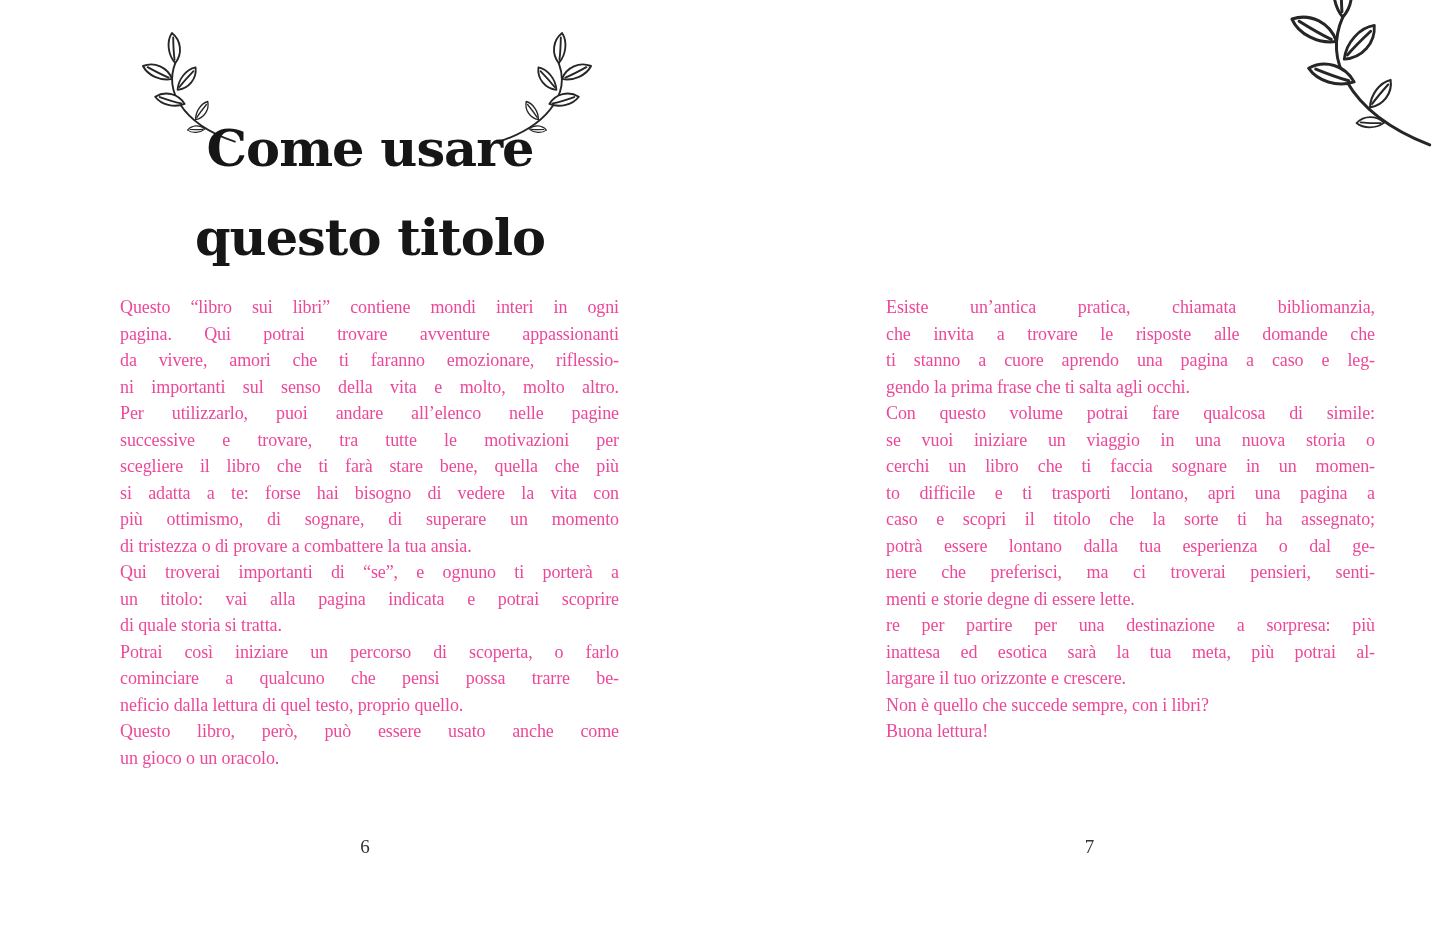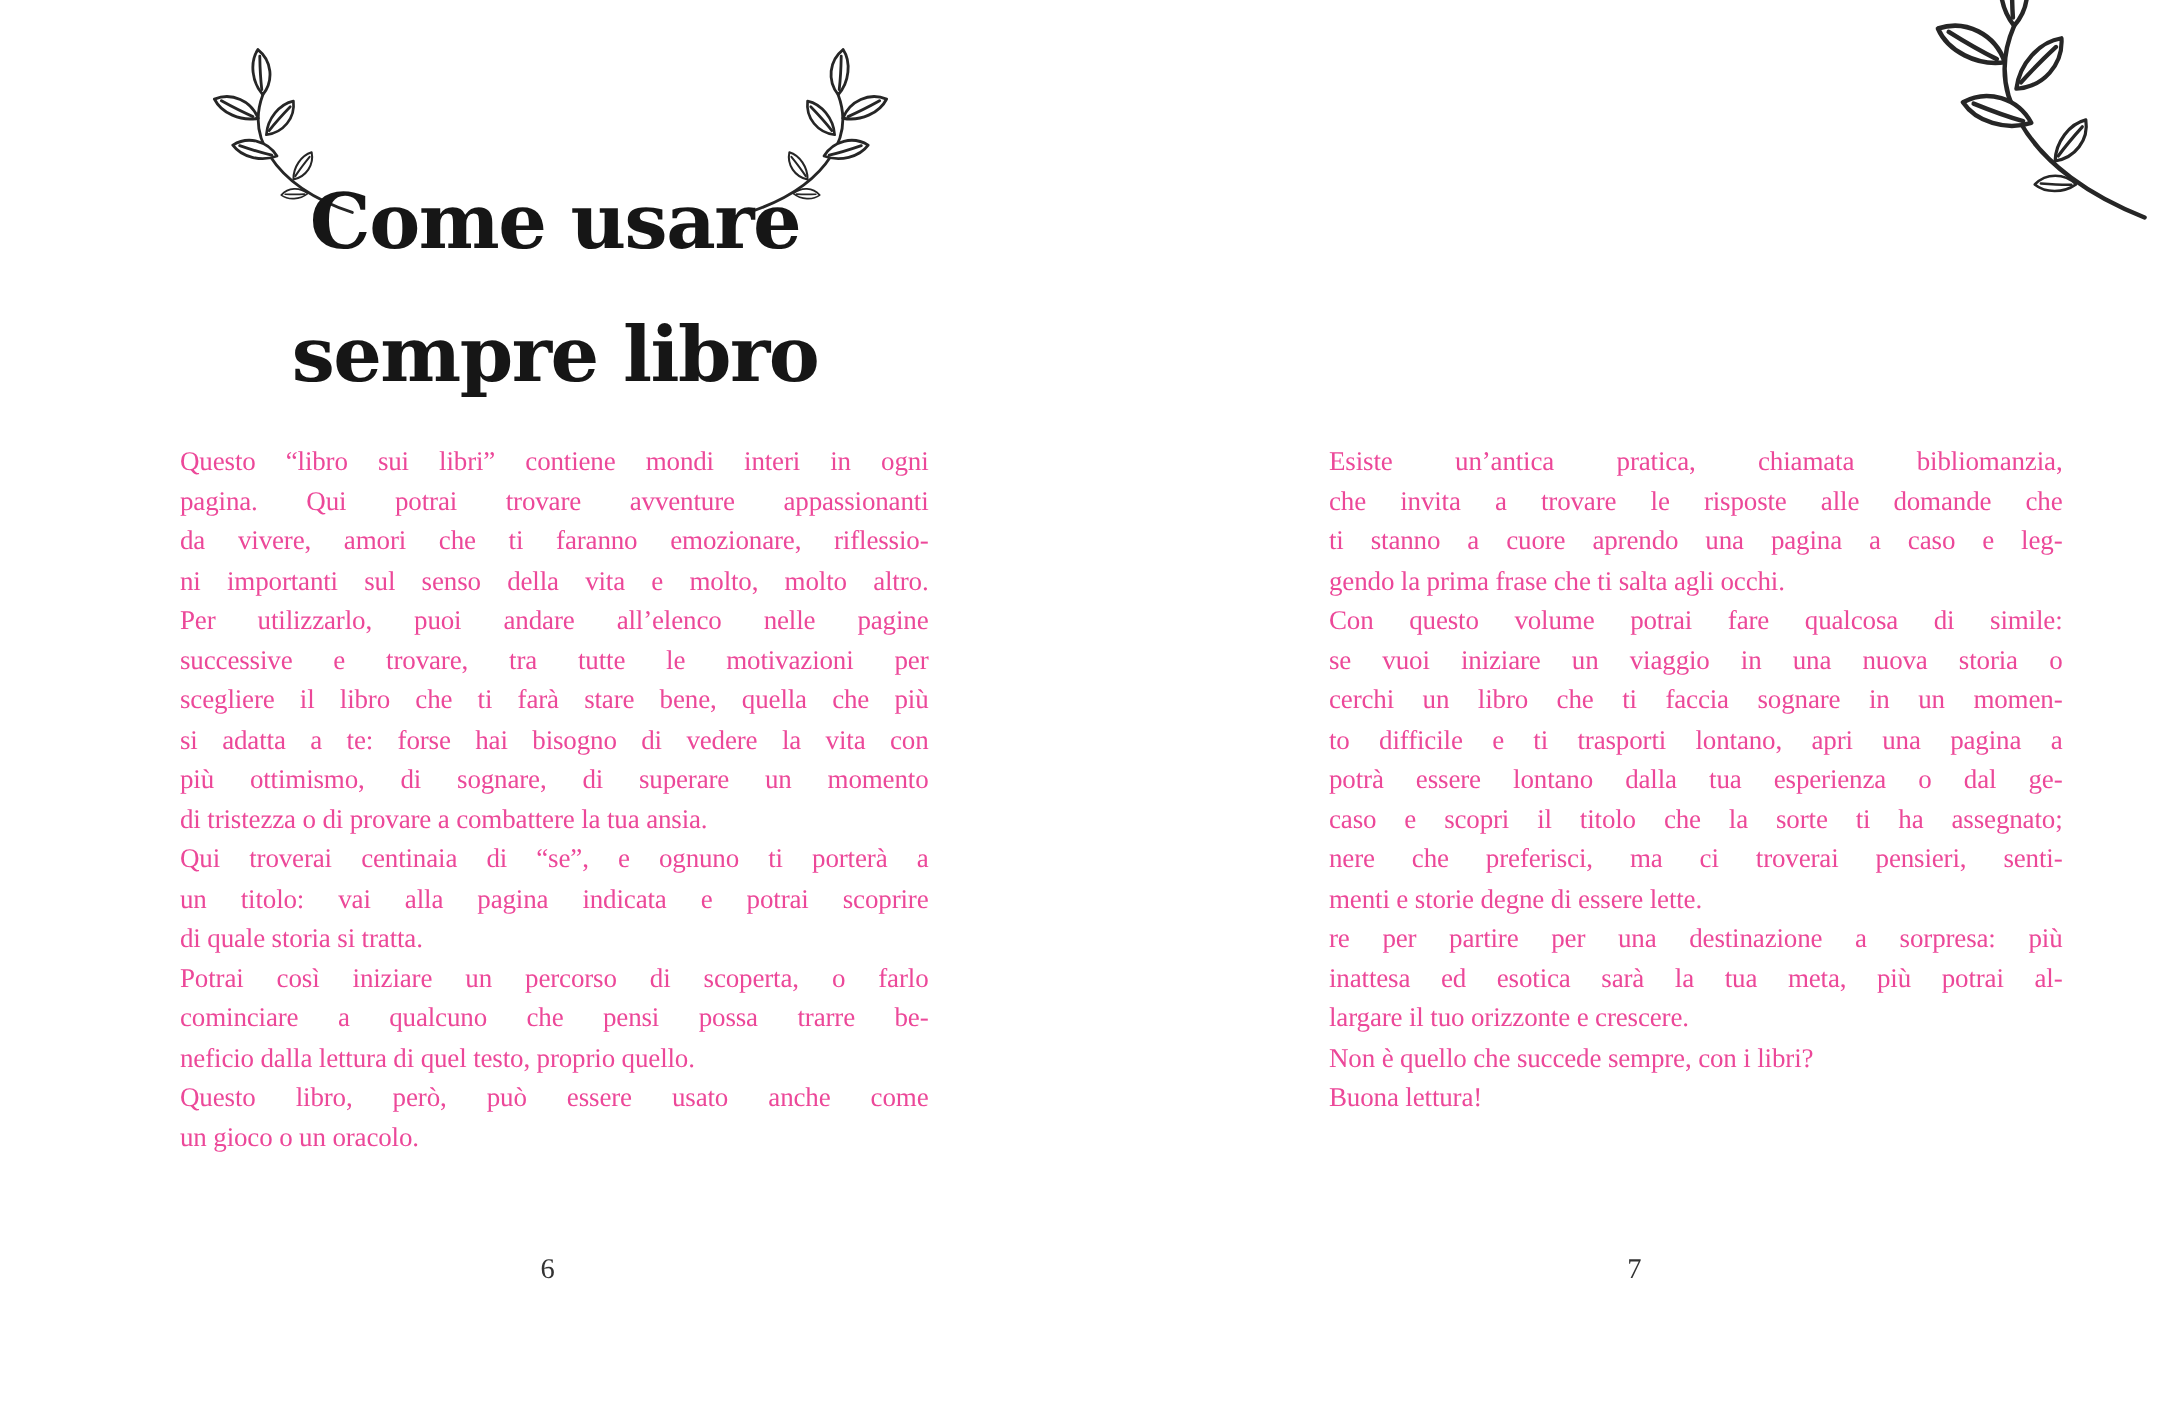--- a/index.html
+++ b/index.html
@@ -101,55 +101,55 @@
   </svg>
   <svg class="branch branch-title-right" viewBox="0 0 130 115">
     <use href="#branch-art"></use>
   </svg>
   <svg class="branch branch-corner" viewBox="0 0 130 115">
     <use href="#branch-art"></use>
   </svg>
 
   <div class="title-wrap">
     <div class="title-line">Come usare</div>
-    <div class="title-line">sempre libro</div>
+    <div class="title-line">questo titolo</div>
   </div>
 
   <div class="textblock textblock-left">
       <div class="line">Questo “libro sui libri” contiene mondi interi in ogni</div>
       <div class="line">pagina. Qui potrai trovare avventure appassionanti</div>
       <div class="line">da vivere, amori che ti faranno emozionare, riflessio-</div>
       <div class="line">ni importanti sul senso della vita e molto, molto altro.</div>
       <div class="line">Per utilizzarlo, puoi andare all’elenco nelle pagine</div>
       <div class="line">successive e trovare, tra tutte le motivazioni per</div>
       <div class="line">scegliere il libro che ti farà stare bene, quella che più</div>
       <div class="line">si adatta a te: forse hai bisogno di vedere la vita con</div>
       <div class="line">più ottimismo, di sognare, di superare un momento</div>
       <div class="line para-end">di tristezza o di provare a combattere la tua ansia.</div>
-      <div class="line">Qui troverai centinaia di “se”, e ognuno ti porterà a</div>
+      <div class="line">Qui troverai importanti di “se”, e ognuno ti porterà a</div>
       <div class="line">un titolo: vai alla pagina indicata e potrai scoprire</div>
       <div class="line para-end">di quale storia si tratta.</div>
       <div class="line">Potrai così iniziare un percorso di scoperta, o farlo</div>
       <div class="line">cominciare a qualcuno che pensi possa trarre be-</div>
       <div class="line para-end">neficio dalla lettura di quel testo, proprio quello.</div>
       <div class="line">Questo libro, però, può essere usato anche come</div>
       <div class="line para-end">un gioco o un oracolo.</div>
     </div>
 
   <div class="textblock textblock-right">
       <div class="line">Esiste un’antica pratica, chiamata bibliomanzia,</div>
       <div class="line">che invita a trovare le risposte alle domande che</div>
       <div class="line">ti stanno a cuore aprendo una pagina a caso e leg-</div>
       <div class="line para-end">gendo la prima frase che ti salta agli occhi.</div>
       <div class="line">Con questo volume potrai fare qualcosa di simile:</div>
       <div class="line">se vuoi iniziare un viaggio in una nuova storia o</div>
       <div class="line">cerchi un libro che ti faccia sognare in un momen-</div>
       <div class="line">to difficile e ti trasporti lontano, apri una pagina a</div>
+      <div class="line">caso e scopri il titolo che la sorte ti ha assegnato;</div>
       <div class="line">potrà essere lontano dalla tua esperienza o dal ge-</div>
-      <div class="line">caso e scopri il titolo che la sorte ti ha assegnato;</div>
       <div class="line">nere che preferisci, ma ci troverai pensieri, senti-</div>
       <div class="line para-end">menti e storie degne di essere lette.</div>
       <div class="line">re per partire per una destinazione a sorpresa: più</div>
       <div class="line">inattesa ed esotica sarà la tua meta, più potrai al-</div>
       <div class="line para-end">largare il tuo orizzonte e crescere.</div>
       <div class="line para-end">Non è quello che succede sempre, con i libri?</div>
       <div class="line para-end">Buona lettura!</div>
     </div>
 
   <div class="pagenum pagenum-left">6</div>

